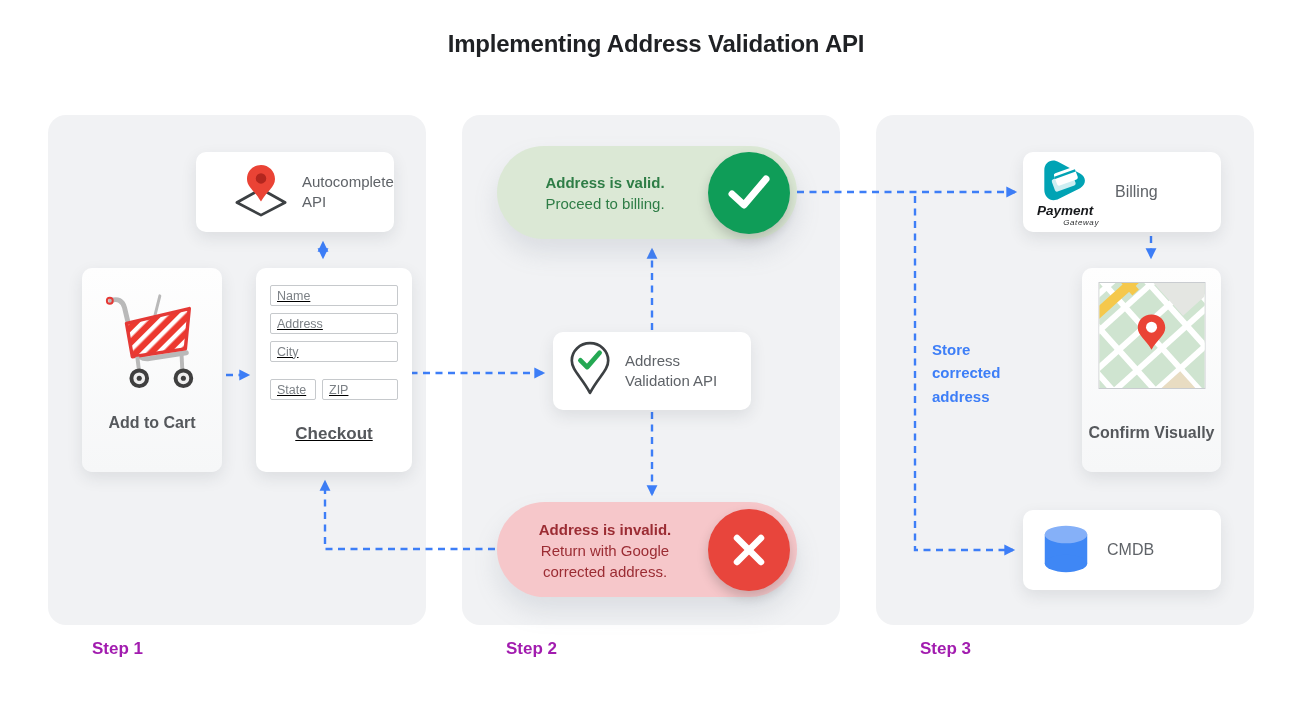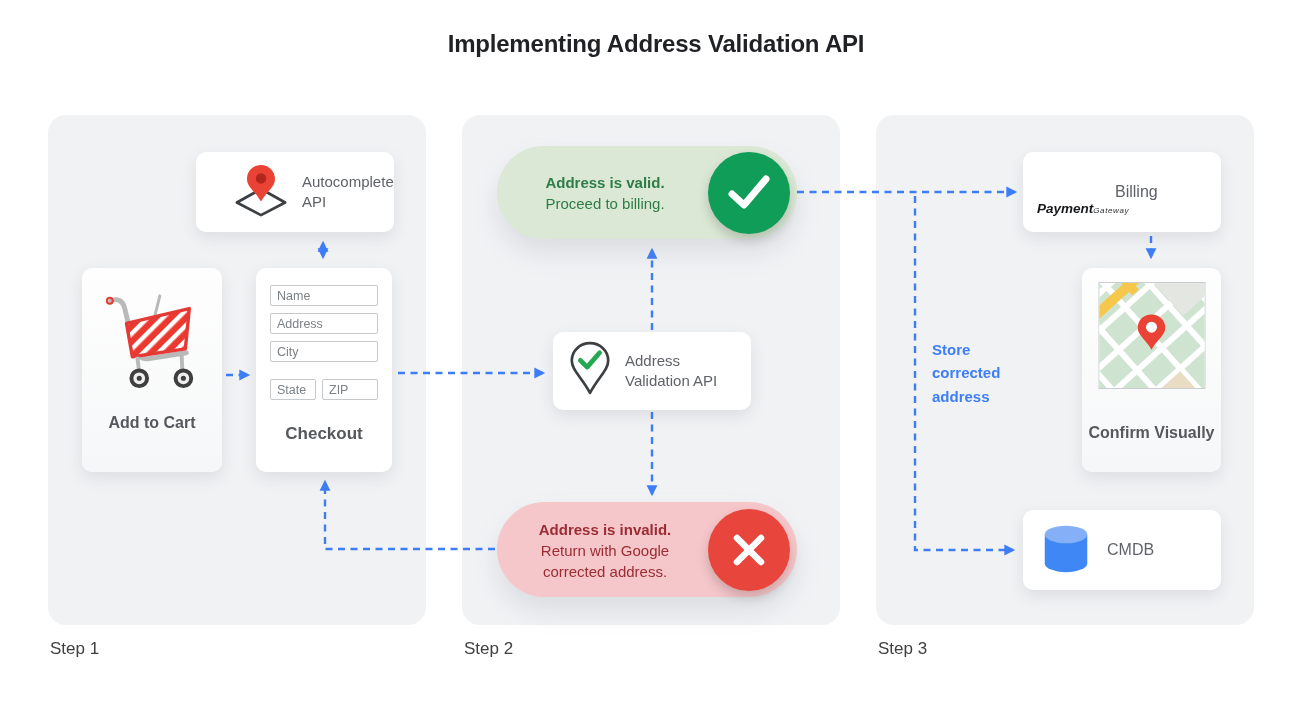--- a/index.html
+++ b/index.html
@@ -2,39 +2,39 @@
 <html><head>
 <meta charset="utf-8">
 <style>
   html,body{margin:0;padding:0;background:#fff;}
   .canvas{position:relative;width:1312px;height:704px;background:#ffffff;
           font-family:"Liberation Sans","DejaVu Sans",sans-serif;overflow:hidden;}
   .page-title{position:absolute;top:30px;left:0;width:100%;text-align:center;
               font-size:24px;font-weight:700;color:#1f2124;letter-spacing:-.2px;}
   .panel{position:absolute;top:115px;width:378px;height:510px;background:#f1f2f4;border-radius:18px;}
   .panel1{left:48px;} .panel2{left:462px;} .panel3{left:876px;}
-  .step-label{position:absolute;top:639px;font-size:17px;font-weight:400;color:#404040;}
+  .step-label{position:absolute;top:639px;font-size:17px;font-weight:700;color:#a21caf;margin-left:42px;}
   .step1-label{left:50px;} .step2-label{left:464px;} .step3-label{left:878px;}
 
   .card{position:absolute;background:#ffffff;border-radius:10px;
         box-shadow:0 6px 16px rgba(40,50,60,.10);}
   .hcard{display:flex;align-items:center;gap:12px;padding:0 12px 0 14px;box-sizing:border-box;}
   .card-label{color:#5f6368;font-size:15px;line-height:1.35;}
   .big-label{font-weight:700;font-size:16px;color:#55585c;text-align:center;line-height:1.4;}
 
   .autocomplete-card{left:196px;top:152px;width:198px;height:80px;padding-left:36px;}
   .validation-card{left:553px;top:332px;width:198px;height:78px;}
   .billing-card{left:1023px;top:152px;width:198px;height:80px;}
   .cmdb-card{left:1023px;top:510px;width:198px;height:80px;}
 
   .cart-card{left:82px;top:268px;width:140px;height:204px;background:linear-gradient(180deg,#fefefe,#f6f7f8);}
   .cart-card svg{position:absolute;top:20px;left:50%;transform:translateX(-50%);}
   .cart-card .big-label{position:absolute;bottom:38px;width:100%;}
 
-  .checkout-card{left:256px;top:268px;width:136px;height:204px;padding:17px 14px 5px;box-sizing:border-box;}
+  .checkout-card{left:256px;top:268px;width:156px;height:204px;padding:17px 14px 5px;box-sizing:border-box;text-decoration:underline;}
   .fld{display:block;width:100%;height:21px;border:1px solid #c6c9cc;border-radius:2px;
        font-family:"Liberation Sans",sans-serif;font-size:12.5px;color:#6b7075;
        padding:0 6px;box-sizing:border-box;margin-bottom:7px;background:#fff;}
   .fld::placeholder{color:#7c8186;opacity:1;}
   .fld-row{display:flex;gap:6px;margin-top:17px;}
   .fld-state{width:46px;margin-bottom:0;} .fld-zip{flex:1;margin-bottom:0;}
   .checkout-label{margin-top:22px;font-size:17px;}
 
   .confirm-card{left:1082px;top:268px;width:139px;height:204px;background:linear-gradient(180deg,#fefefe,#f6f7f8);}
   .map-thumb{position:absolute;top:14px;left:50%;transform:translateX(-50%);
@@ -51,21 +51,21 @@
   .pill-red .pill-text{color:#9b2c33;}
   .pill-title{font-weight:700;display:block;}
   .pill-circle{position:absolute;right:7px;top:50%;transform:translateY(-50%);
                width:82px;height:82px;border-radius:50%;box-shadow:0 6px 12px rgba(0,0,0,.18);
                display:flex;align-items:center;justify-content:center;}
   .circle-green{background:#0f9d58;} .circle-red{background:#e8453c;}
 
   .store-note{position:absolute;left:932px;top:338px;width:100px;
               color:#3d7ef7;font-size:15px;font-weight:700;line-height:1.55;}
 
-  .logo-box{display:flex;align-items:flex-end;width:66px;flex:none;}
+  .logo-box{display:flex;flex-direction:column;align-items:flex-start;width:66px;flex:none;}
   .logo-title{font-size:13.5px;font-weight:700;font-style:italic;color:#17191c;line-height:1;margin-top:1px;}
   .logo-sub{font-size:8px;font-style:italic;color:#2c2e30;letter-spacing:.6px;margin-top:1px;align-self:flex-end;margin-right:4px;}
 
   .arrows{position:absolute;left:0;top:0;width:1312px;height:704px;pointer-events:none;}
   .flow{stroke:#3d7ef7;stroke-width:2.4;stroke-dasharray:7 5.5;fill:none;}
 </style>
 </head>
 <body>
 
 <div class="canvas">

